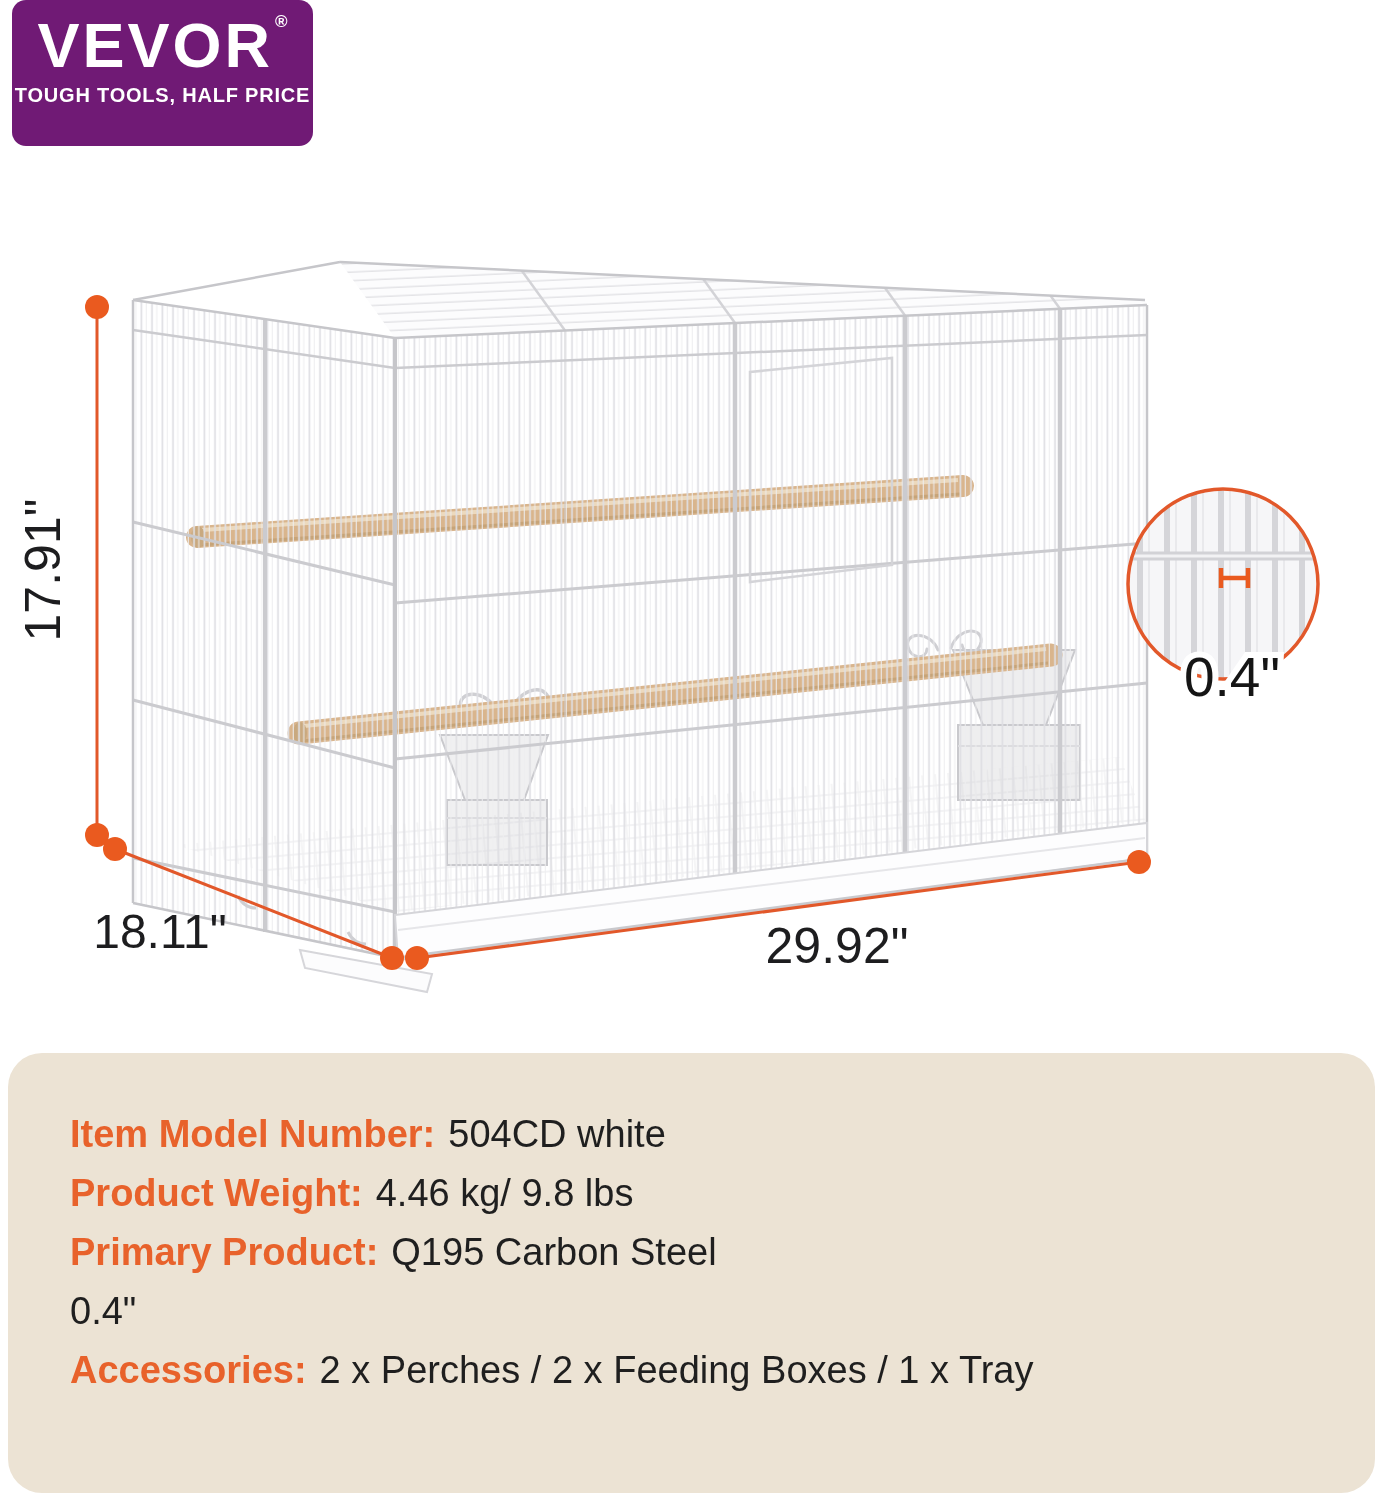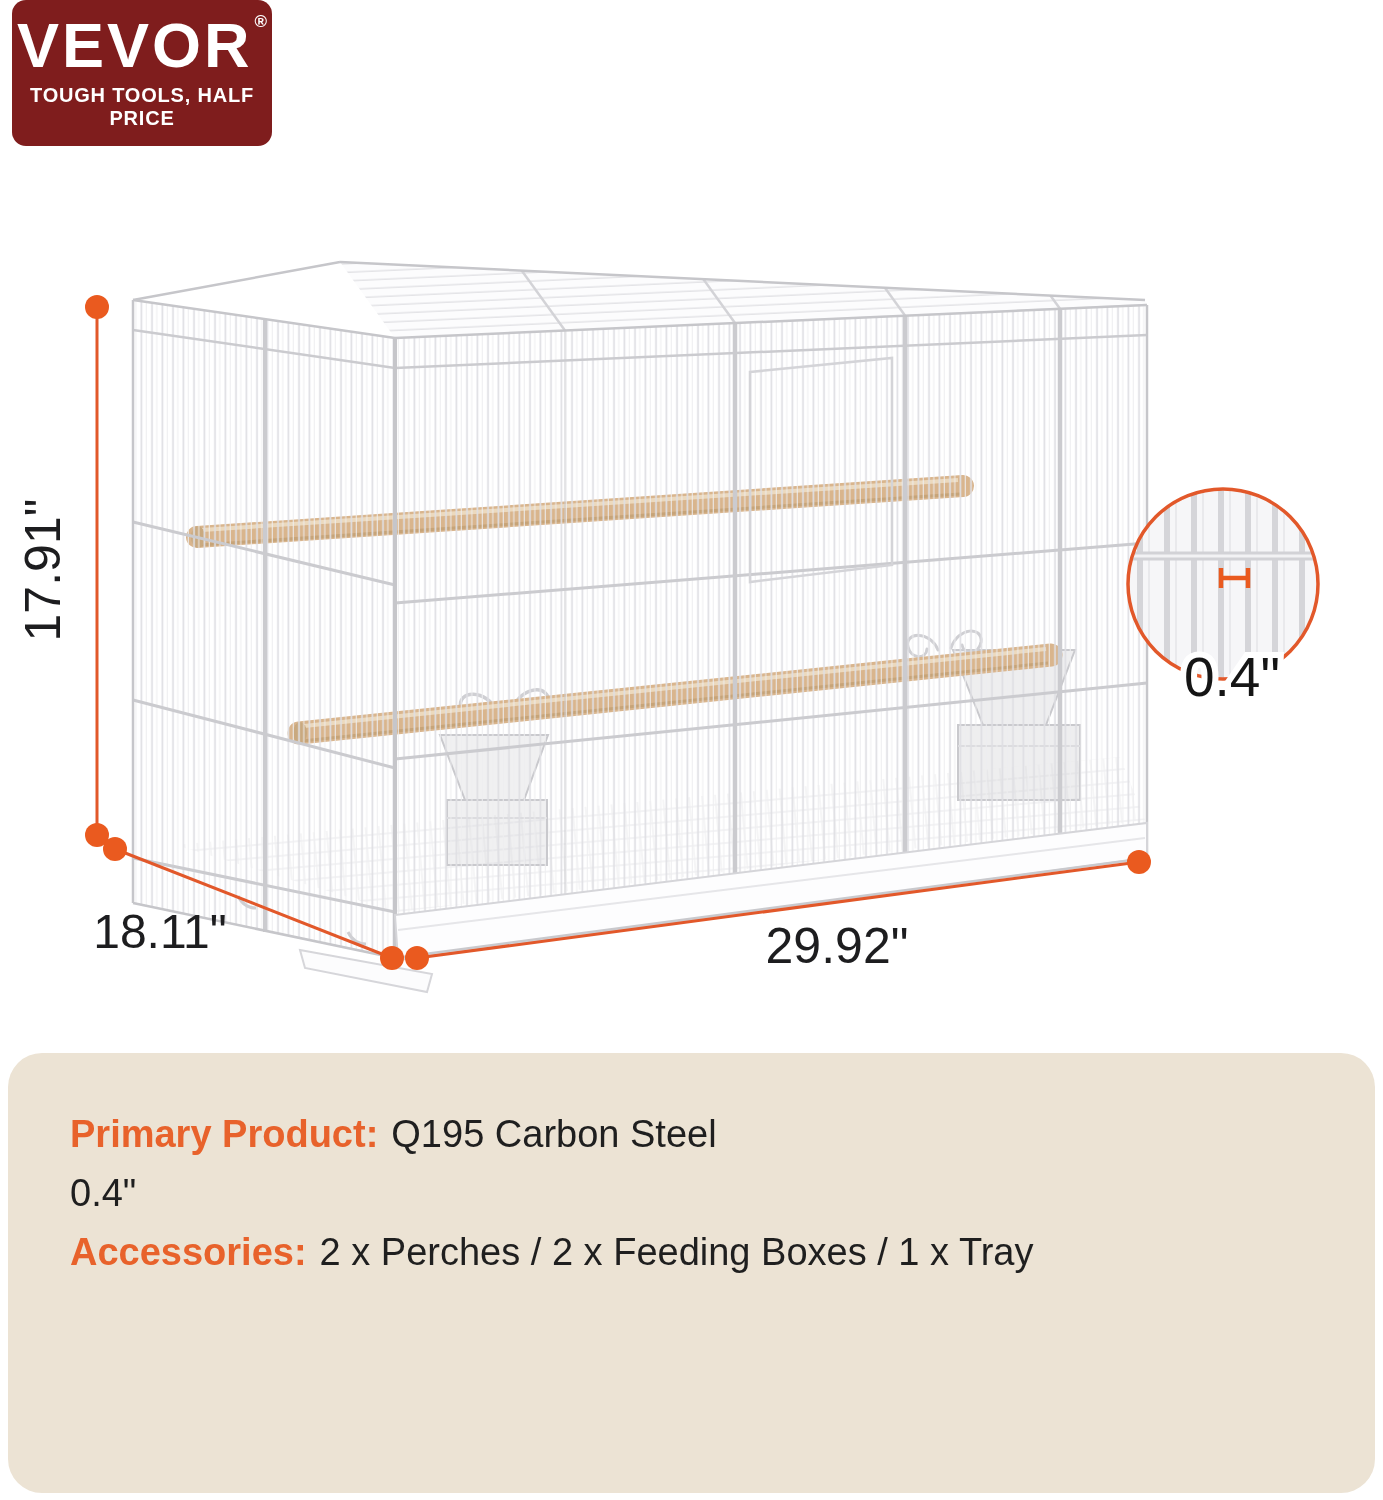--- a/index.html
+++ b/index.html
@@ -1,19 +1,19 @@
 <!DOCTYPE html>
 <html><head>
 <meta charset="utf-8">
 <style>
   html,body{margin:0;padding:0;background:#ffffff;}
   body{width:1383px;height:1500px;position:relative;font-family:"Liberation Sans",sans-serif;overflow:hidden;}
 
   
-  .logo{position:absolute;left:12px;top:0;width:260px;height:146px;background:#7f1d1d;
+  .logo{position:absolute;left:12px;top:0;width:301px;height:146px;background:#701a75;
         border-radius:14px;color:#fff;text-align:center;z-index:5;}
   .logo .brand{display:inline-block;margin-top:14px;font-size:63px;font-weight:bold;
         letter-spacing:3px;line-height:1;}
   .logo .reg{display:inline-block;font-size:17px;font-weight:bold;vertical-align:top;
         margin-top:12px;margin-left:2px;}
   .logo .tagline{margin-top:7px;font-size:20px;font-weight:bold;letter-spacing:.8px;}
 
   
   .stage{position:absolute;left:0;top:0;width:1383px;height:1060px;}
   svg text{font-family:"Liberation Sans",sans-serif;}
@@ -204,20 +204,28 @@
       <line x1="1248" y1="568" x2="1248" y2="588"></line>
     </g>
     <circle cx="1223" cy="584" r="95" fill="none" stroke-width="3.5" stroke="#e2582a"></circle>
     <text x="1232" y="696" text-anchor="middle" font-size="55" fill="#151515" style="paint-order:stroke" stroke="#ffffff" stroke-width="12">0.4"</text>
   </g>
 </svg>
 </div>
 
 <div class="panel">
   <div class="spec-row">
+    <span class="spec-label">Item Model Number:</span>
+    <span class="spec-value">504CD white</span>
+  </div>
+  <div class="spec-row">
+    <span class="spec-label">Product Weight:</span>
+    <span class="spec-value">4.46 kg/ 9.8 lbs</span>
+  </div>
+  <div class="spec-row">
     <span class="spec-label">Primary Product:</span>
     <span class="spec-value">Q195 Carbon Steel</span>
   </div>
   <div class="spec-row">
     <span class="spec-value">0.4"</span>
   </div>
   <div class="spec-row">
     <span class="spec-label">Accessories:</span>
     <span class="spec-value">2 x Perches / 2 x Feeding Boxes / 1 x Tray</span>
   </div>

